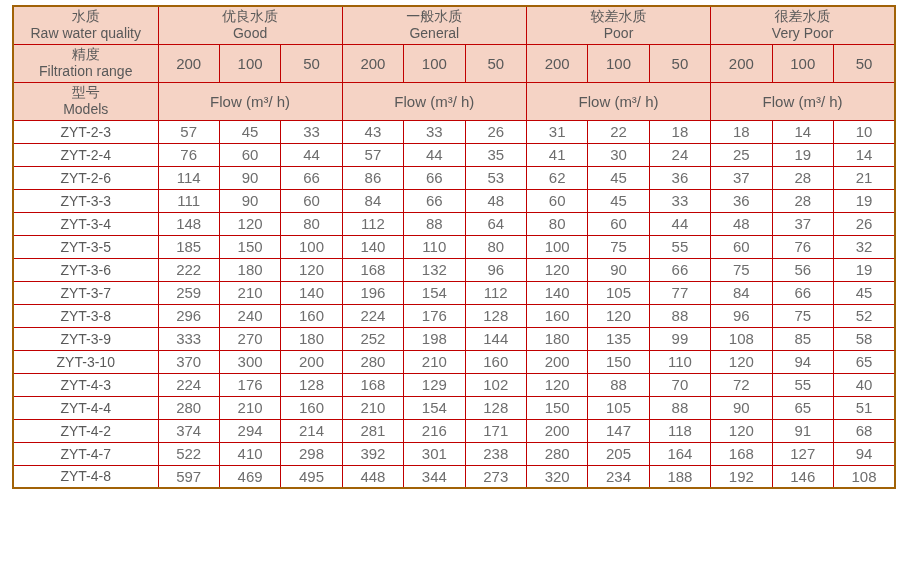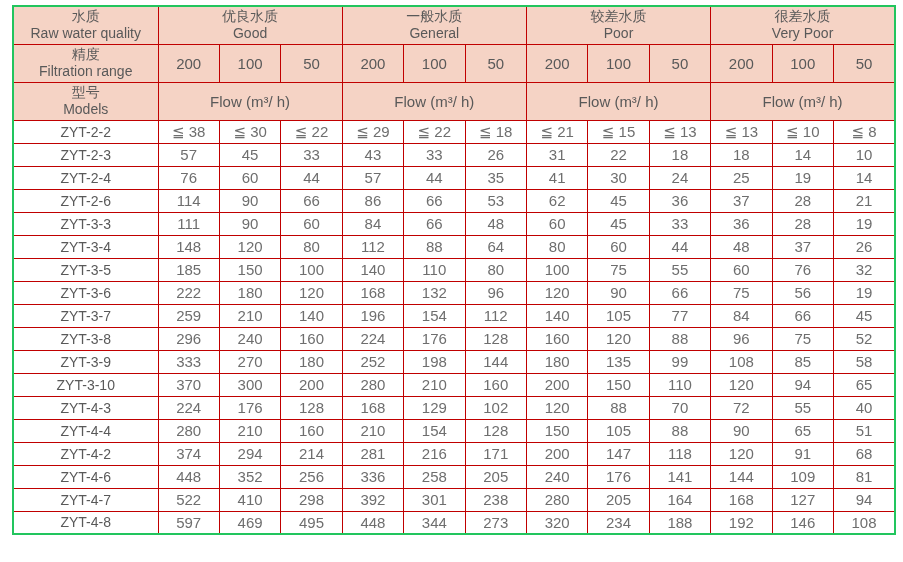--- a/index.html
+++ b/index.html
@@ -9,21 +9,21 @@
     background: #ffffff;
     width: 903px;
     height: 562px;
     font-family: "Liberation Sans", "DejaVu Sans", sans-serif;
   }
   table.flow-table {
     border-collapse: collapse;
     table-layout: fixed;
     width: 884px;
     margin: 5px 0 0 12px;
-    border: 2px solid #22c55e;
+    border: 2px solid #a16207;
   }
   .flow-table col.model-col { width: 145px; }
   .flow-table td, .flow-table th {
     border: 1px solid #c00000;
     text-align: center;
     vertical-align: middle;
     padding: 0;
     overflow: hidden;
     white-space: nowrap;
   }
@@ -118,35 +118,20 @@
         <span class="en">Models</span>
       </th>
       <th colspan="3" class="flow-label">Flow (m³/ h)</th>
       <th colspan="3" class="flow-label">Flow (m³/ h)</th>
       <th colspan="3" class="flow-label">Flow (m³/ h)</th>
       <th colspan="3" class="flow-label">Flow (m³/ h)</th>
     </tr>
   </thead>
   <tbody>
       <tr>
-        <td class="model-cell">ZYT-2-2</td>
-        <td>≦ 38</td>
-        <td>≦ 30</td>
-        <td>≦ 22</td>
-        <td>≦ 29</td>
-        <td>≦ 22</td>
-        <td>≦ 18</td>
-        <td>≦ 21</td>
-        <td>≦ 15</td>
-        <td>≦ 13</td>
-        <td>≦ 13</td>
-        <td>≦ 10</td>
-        <td>≦ 8</td>
-      </tr>
-      <tr>
         <td class="model-cell">ZYT-2-3</td>
         <td>57</td>
         <td>45</td>
         <td>33</td>
         <td>43</td>
         <td>33</td>
         <td>26</td>
         <td>31</td>
         <td>22</td>
         <td>18</td>
@@ -343,35 +328,20 @@
         <td>216</td>
         <td>171</td>
         <td>200</td>
         <td>147</td>
         <td>118</td>
         <td>120</td>
         <td>91</td>
         <td>68</td>
       </tr>
       <tr>
-        <td class="model-cell">ZYT-4-6</td>
-        <td>448</td>
-        <td>352</td>
-        <td>256</td>
-        <td>336</td>
-        <td>258</td>
-        <td>205</td>
-        <td>240</td>
-        <td>176</td>
-        <td>141</td>
-        <td>144</td>
-        <td>109</td>
-        <td>81</td>
-      </tr>
-      <tr>
         <td class="model-cell">ZYT-4-7</td>
         <td>522</td>
         <td>410</td>
         <td>298</td>
         <td>392</td>
         <td>301</td>
         <td>238</td>
         <td>280</td>
         <td>205</td>
         <td>164</td>

